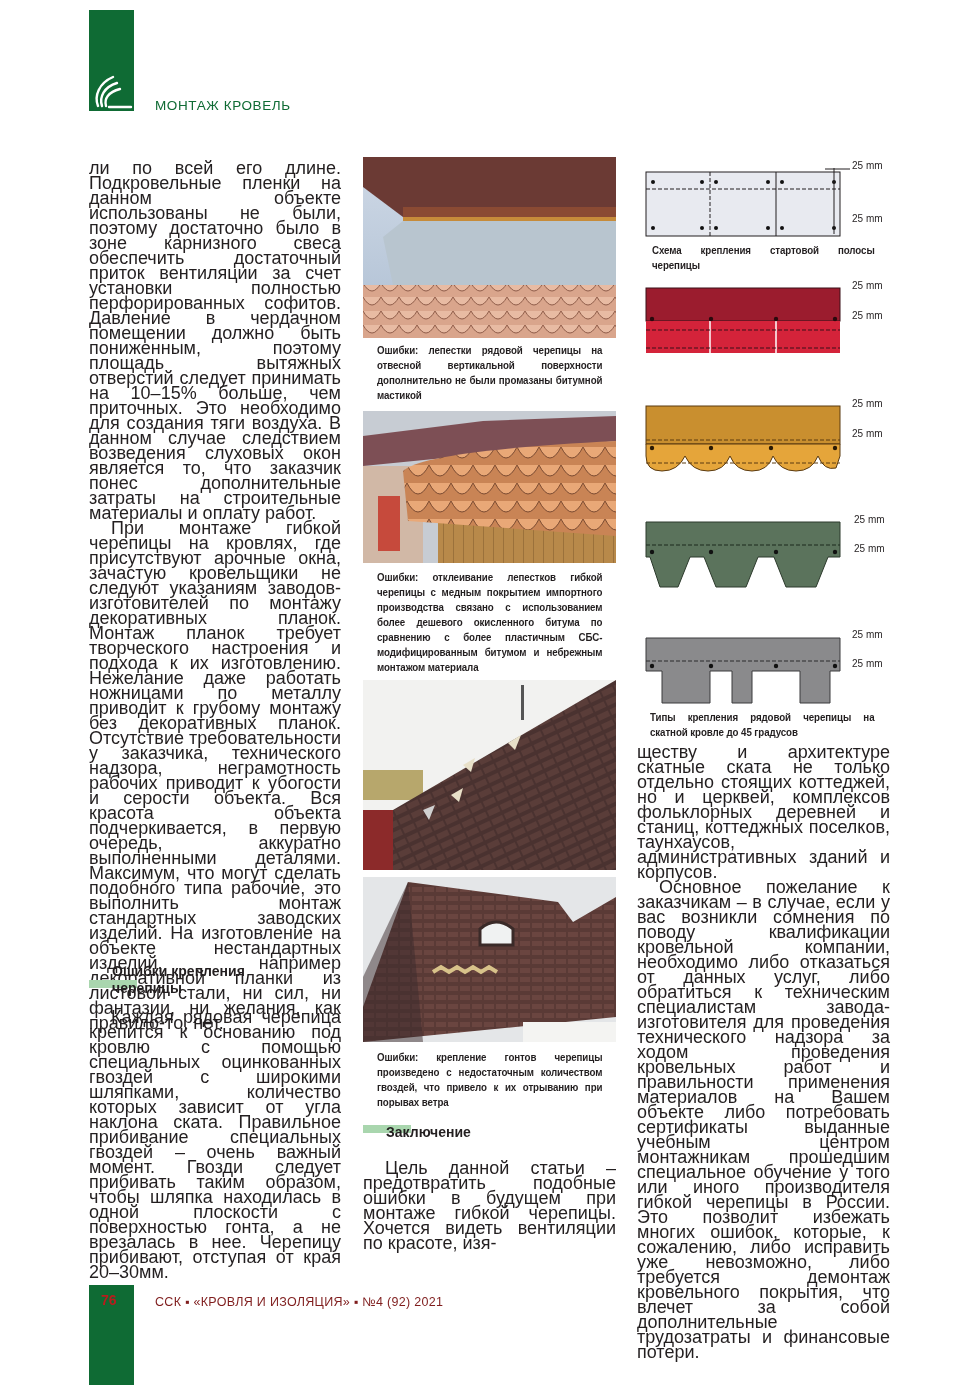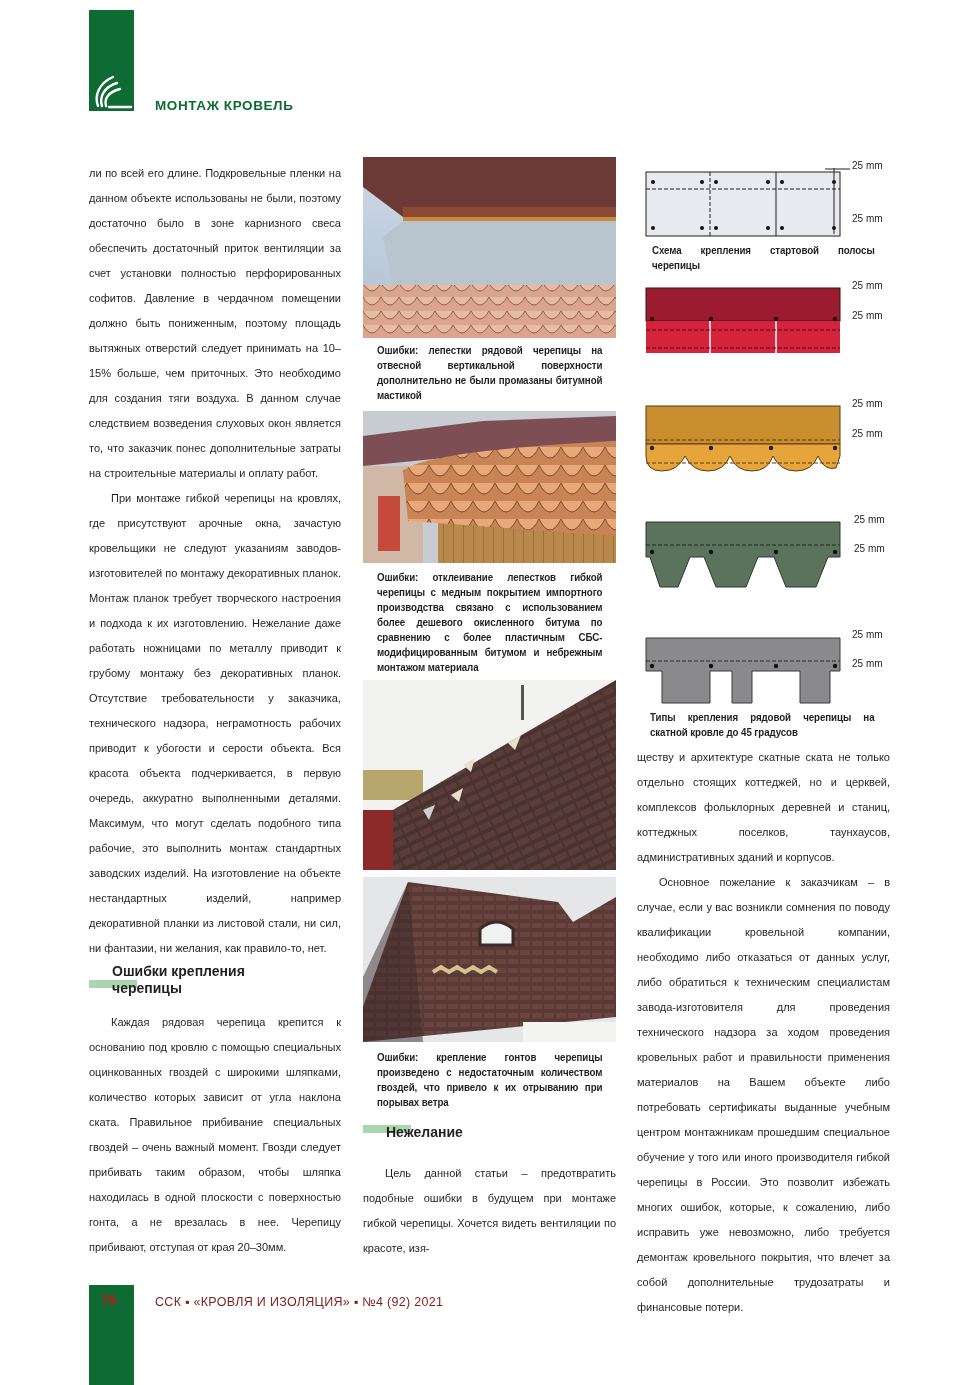--- a/index.html
+++ b/index.html
@@ -1,20 +1,20 @@
 <!DOCTYPE html>
 <html><head>
 <meta charset="utf-8">
 <style>
   html, body { margin:0; padding:0; background:#ffffff; }
   body { width:980px; height:1385px; position:relative; overflow:hidden; font-family:"Liberation Sans", sans-serif; color:#231f20; }
   .abs { position:absolute; }
   .green-block { background:#0f6b34; }
-  .section-label { color:#0f6b34; font-weight:bold; font-size:13.5px; letter-spacing:0.6px; }
-  .col { position:absolute; font-size:11px; line-height:25px; text-align:justify; hyphens:manual; }
+  .section-label { color:#0f6b34; font-weight:normal; font-size:13.5px; letter-spacing:0.6px; }
+  .col { position:absolute; font-size:18px; line-height:15px; text-align:justify; hyphens:manual; }
   .col p { margin:0; text-indent:0; }
   .col p.indent { text-indent:22px; }
   .caption { position:absolute; font-family:"Liberation Sans", sans-serif; font-weight:bold; font-size:10.6px; line-height:15px; text-align:justify; letter-spacing:-0.1px; transform:scaleX(0.92); transform-origin:left top; }
   .subhead { position:absolute; font-weight:bold; font-size:14px; line-height:17px; }
   .subhead-bar { position:absolute; background:#a9d6ae; height:8px; }
   .photo { position:absolute; overflow:hidden; }
   .dim-label { font-family:"Liberation Sans", sans-serif; font-size:10px; fill:#231f20; }
   .footer-text { color:#7f1d1d; font-size:12.5px; letter-spacing:0.3px; }
 </style>
 </head>
@@ -123,21 +123,21 @@
     <polygon points="0,130 45,5 195,25 210,45 253,20 253,140 0,165" fill="url(#shingle4)"></polygon>
     <polygon points="0,165 0,100 45,5 60,165" fill="#3a2a2c" opacity="0.5"></polygon>
     <path d="M117 52 Q133 38 150 52 L150 68 L117 68 Z" fill="#f0f2f2" stroke="#3a2a28" stroke-width="3"></path>
     <path d="M70 95 l8 -5 l8 5 l8 -5 l8 5 l8 -5 l8 5 l8 -5 l8 5" fill="none" stroke="#d8c28a" stroke-width="4"></path>
     <rect x="160" y="145" width="93" height="20" fill="#f4f4f2"></rect>
   </svg>
 </div>
 <div class="caption" style="left:377px;top:1050px;width:245px;">Ошибки: крепление гонтов черепицы произведено с недостаточным количеством гвоздей, что привело к их отрыванию при порывах ветра</div>
 
 <div class="subhead-bar" style="left:363px;top:1125px;width:48px;"></div>
-<div class="subhead" style="left:386px;top:1124px;">Нежелание</div>
+<div class="subhead" style="left:386px;top:1124px;">Заключение</div>
 
 <div class="col" style="left:363px;top:1161px;width:253px;">
   <p class="indent">Цель данной статьи – предотвратить подобные ошибки в будущем при монтаже гибкой черепицы. Хочется видеть вентиляции по красоте, изя-</p>
 </div>
 
 <div class="abs" style="left:640px;top:158px;width:250px;height:80px;">
   <svg width="250" height="80" viewBox="0 0 250 80">
     <rect x="6" y="14" width="194" height="64" fill="#e8eaf0" stroke="#231f20" stroke-width="1"></rect>
     <line x1="6" y1="31" x2="200" y2="31" stroke="#231f20" stroke-dasharray="4,2"></line>
     <line x1="70" y1="14" x2="70" y2="78" stroke="#231f20" stroke-dasharray="4,2"></line>

